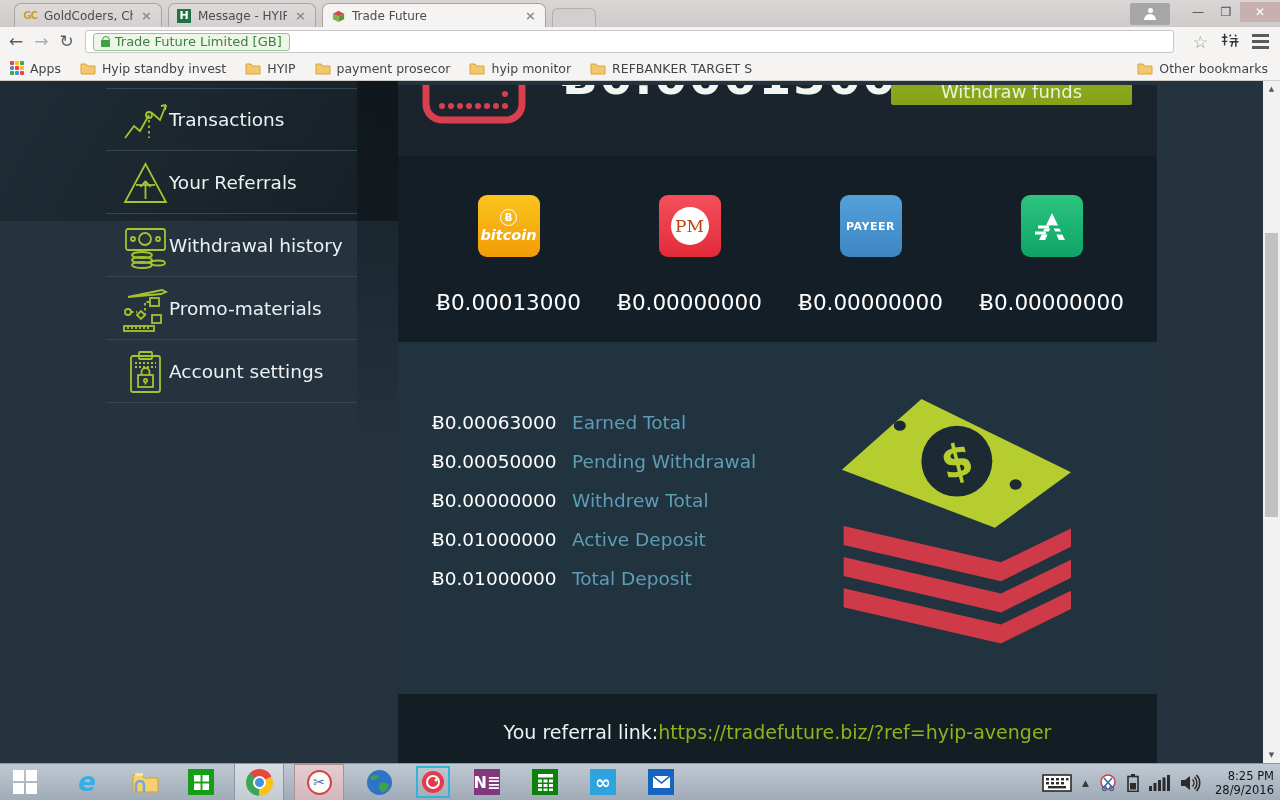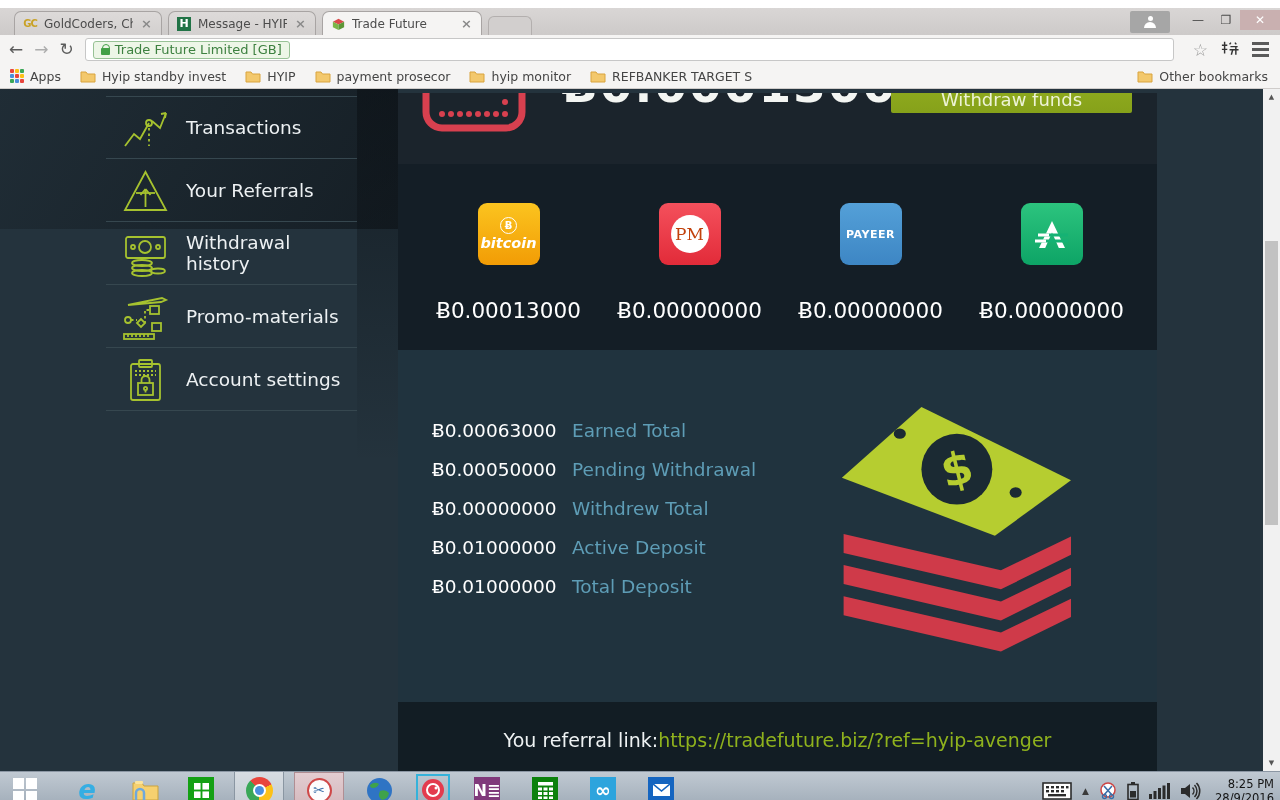--- a/index.html
+++ b/index.html
@@ -1,23 +1,23 @@
 <!DOCTYPE html>
 <html><head>
 <meta charset="utf-8">
 <style>
   * { margin:0; padding:0; box-sizing:border-box; }
   html,body { width:1280px; height:800px; overflow:hidden; font-family:"DejaVu Sans","Liberation Sans",sans-serif; }
 
   
-  .tabstrip { height:27px; background:linear-gradient(#d9d6d5,#cdcac9); display:flex; align-items:flex-end; padding-left:14px; position:relative;margin-top:8px; }
+  .tabstrip { height:27px; background:linear-gradient(#d9d6d5,#cdcac9); display:flex; align-items:flex-end; padding-left:14px; position:relative; }
   .tab { height:24px; width:148px; border:1px solid #a8a4a3; border-bottom:none; border-radius:7px 7px 0 0;
          background:linear-gradient(#dddad9,#d3d0cf); display:flex; align-items:center; gap:6px; padding:0 7px;
          font-size:12px; color:#4c4c4c; margin-right:6px; }
-  .tab.active { background:#f5f4f3; width:160px; position:relative; z-index:2; }
+  .tab.active { background:#f5f4f3; width:224px; position:relative; z-index:2; }
   .tab .t-title { flex:1; white-space:nowrap; overflow:hidden; }
   .tab-close { color:#8b8b8b; font-size:13px; font-weight:bold; padding:0 2px; }
   .tab-stub { width:44px; height:19px; background:#d2cfce; border:1px solid #b3afae; border-bottom:none; border-radius:6px 6px 0 0; margin-bottom:0; }
   .favicon { width:16px; height:16px; flex:0 0 16px; display:flex; align-items:center; justify-content:center; font-weight:bold; }
   .fav-gc { color:#c9a227; font-size:10px; font-weight:bold; letter-spacing:-1px; }
   .fav-h { background:#217346; color:#fff; font-size:11px; width:14px; height:14px; display:flex; align-items:center; justify-content:center; }
 
   .win-controls { position:absolute; top:0; right:0; height:27px; display:flex; align-items:flex-start; }
   .profile-btn { width:40px; height:22px; background:#a6a6a6; border-radius:2px; margin:3px 14px 0 0; display:flex; align-items:center; justify-content:center; }
   .wc-btn { width:28px; height:20px; margin-top:2px; display:flex; align-items:center; justify-content:center; font-size:12px; color:#4a4a4a; }
@@ -43,21 +43,21 @@
 
   
   .page { height:682px; background:#24333d; display:flex; position:relative; }
   .content { width:1263px; position:relative; overflow:hidden; }
   .content::before { content:""; position:absolute; left:0; top:0; width:398px; height:140px;
        background:linear-gradient(120deg, rgba(12,16,20,.18), rgba(10,14,18,.55)); pointer-events:none; }
   .content::after { content:""; position:absolute; left:357px; top:0; width:41px; height:100%;
        background:linear-gradient(180deg, rgba(8,12,16,.5), rgba(8,12,16,0) 55%); pointer-events:none; }
 
   .sidebar { position:absolute; left:106px; top:7px; width:251px; z-index:2; }
-  .side-item { height:63px; border-bottom:1px solid #36474f; display:flex; align-items:center; gap:17px; color:#edf1f3; font-size:18.5px; }
+  .side-item { height:63px; border-bottom:1px solid #36474f; display:flex; align-items:center; color:#edf1f3; font-size:18.5px; }
   .side-item:first-child { border-top:1px solid #36474f; }
   .side-ico { width:47px; height:47px; flex:0 0 47px; margin-left:16px; }
   .side-ico svg { width:100%; height:100%; stroke:#a6c22f; fill:none; stroke-width:1.8; }
 
   .main { position:absolute; left:398px; top:4px; width:759px; height:682px; z-index:1; }
 
   .hero { height:71px; background:#1b242c; position:relative; overflow:hidden; }
   .hero-wallet-ico { position:absolute; left:24px; top:-53px; }
   .hero-balance { position:absolute; left:164px; top:-35px; font-size:47px; font-weight:bold; color:#f3f5f2; letter-spacing:2px; white-space:nowrap; }
   .withdraw-btn { position:absolute; right:25px; top:-23px; width:241px; height:43px; border:none; border-radius:2px;

